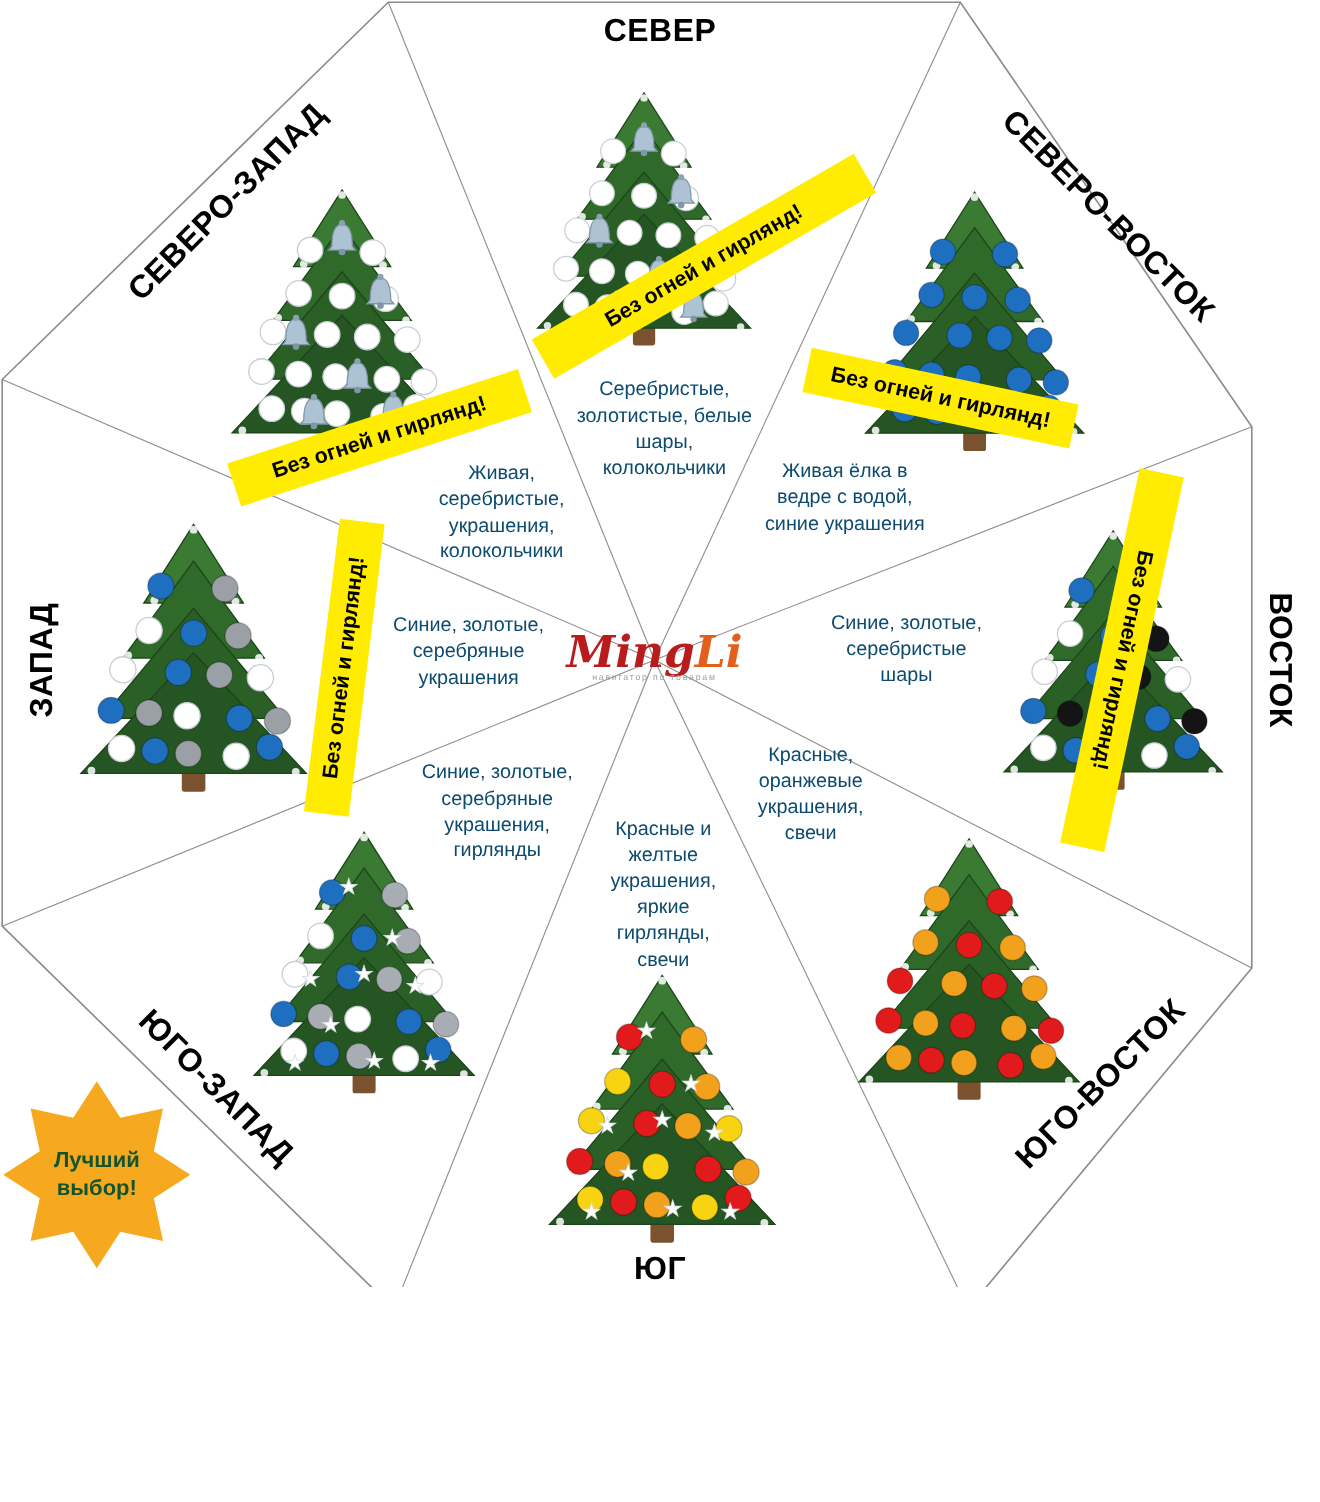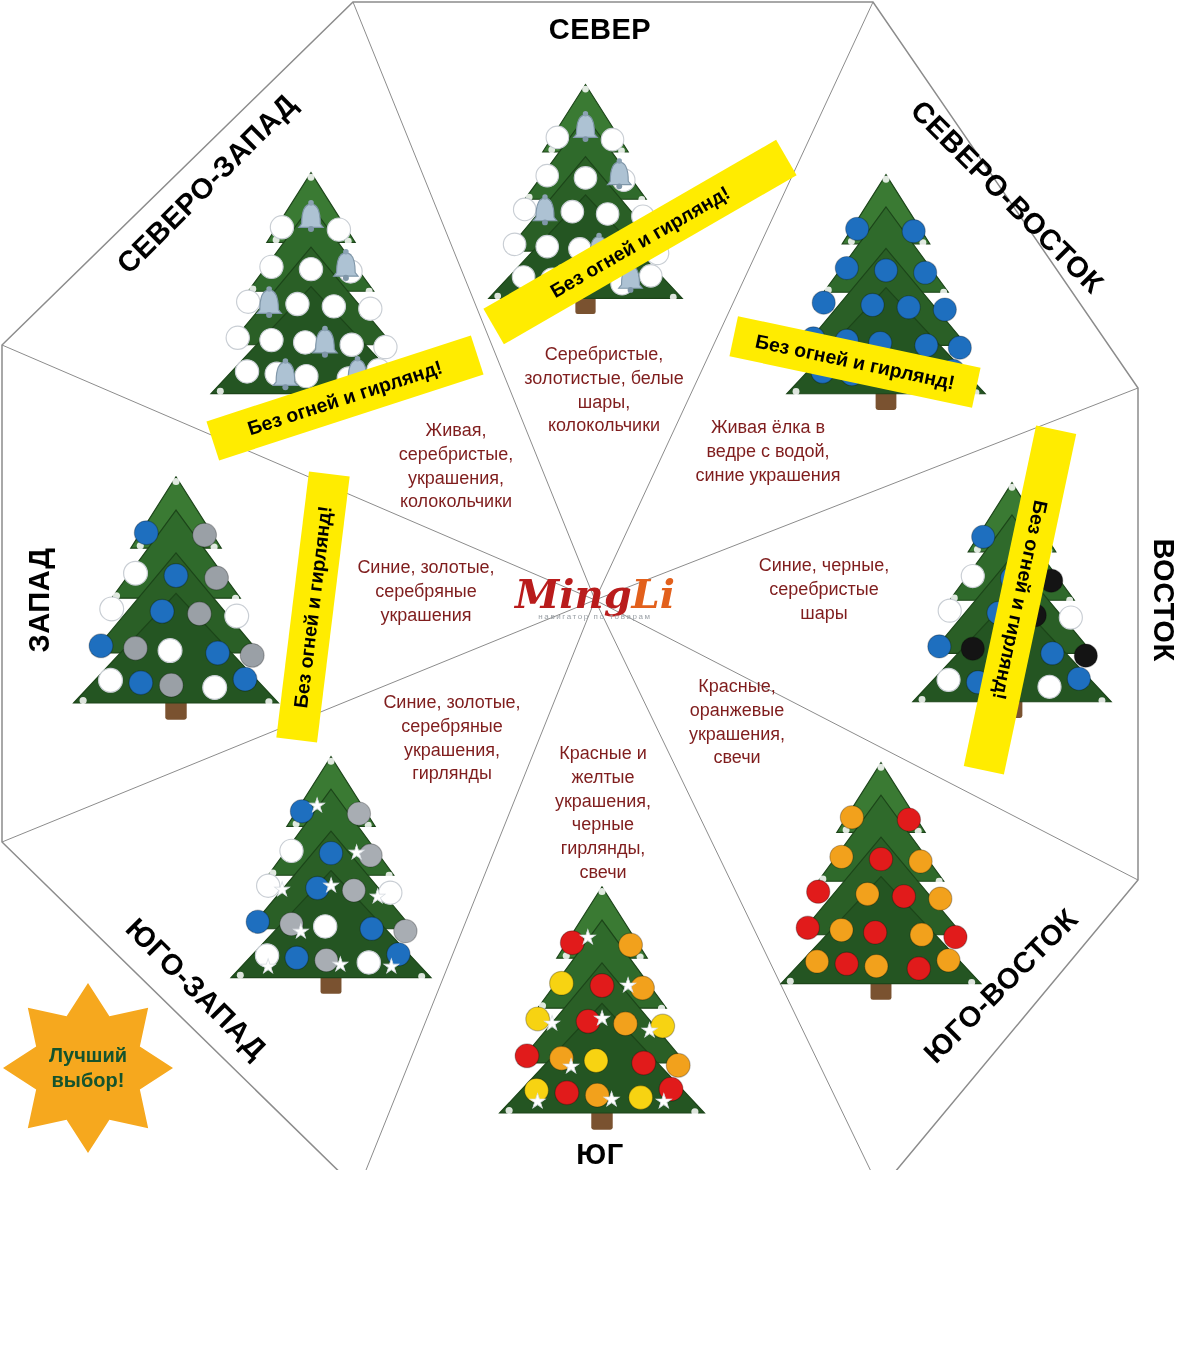--- a/index.html
+++ b/index.html
@@ -11,21 +11,21 @@
   .dir{position:absolute;font-weight:bold;font-size:29px;white-space:nowrap;letter-spacing:.5px}
   .dir-n {left:600px;top:29px;transform:translate(-50%,-50%)}
   .dir-nw{left:207px;top:184px;transform:translate(-50%,-50%) rotate(-45deg)}
   .dir-ne{left:1007px;top:197px;transform:translate(-50%,-50%) rotate(45deg)}
   .dir-w {left:39px;top:600px;transform:translate(-50%,-50%) rotate(-90deg)}
   .dir-e {left:1163px;top:600px;transform:translate(-50%,-50%) rotate(90deg)}
   .dir-sw{left:196px;top:989px;transform:translate(-50%,-50%) rotate(45deg)}
   .dir-se{left:1001px;top:986px;transform:translate(-50%,-50%) rotate(-45deg)}
   .dir-s {left:600px;top:1154px;transform:translate(-50%,-50%)}
 
-  .desc{position:absolute;font-size:18px;line-height:1.32;text-align:center;transform:translate(-50%,-50%);color:#7f1d1d}
+  .desc{position:absolute;font-size:18px;line-height:1.32;text-align:center;transform:translate(-50%,-50%);color:#0c4a6e}
   .desc-n {left:604px;top:390px;width:160px}
   .desc-ne{left:768px;top:452px;width:165px}
   .desc-e {left:824px;top:590px;width:155px}
   .desc-se{left:737px;top:722px;width:120px}
   .desc-s {left:603px;top:813px;width:110px}
   .desc-sw{left:452px;top:738px;width:145px}
   .desc-w {left:426px;top:592px;width:145px}
   .desc-nw{left:456px;top:466px;width:130px}
 
   .tree{position:absolute}
@@ -455,23 +455,23 @@
         <g transform="translate(140,176)">
           <path d="M -8 6 C -8 -7 -4 -11 0 -11 C 4 -11 8 -7 8 6 L 10.5 9 L -10.5 9 Z" fill="#adc2d3" stroke="#7f96a8" stroke-width="1"></path>
           <circle cx="0" cy="-12" r="2.4" fill="#8ba2b4"></circle>
           <circle cx="0" cy="10.5" r="2.6" fill="#7f96a8"></circle>
         </g>
       </svg>
     </div>
 
   <div class="desc desc-n">Серебристые, золотистые, белые шары, колокольчики</div>
   <div class="desc desc-ne">Живая ёлка в ведре с водой, синие украшения</div>
-  <div class="desc desc-e">Синие, черные, серебристые шары</div>
+  <div class="desc desc-e">Синие, золотые, серебристые шары</div>
   <div class="desc desc-se">Красные, оранжевые украшения, свечи</div>
-  <div class="desc desc-s">Красные и желтые украшения, черные гирлянды, свечи</div>
+  <div class="desc desc-s">Красные и желтые украшения, яркие гирлянды, свечи</div>
   <div class="desc desc-sw">Синие, золотые, серебряные украшения, гирлянды</div>
   <div class="desc desc-w">Синие, золотые, серебряные украшения</div>
   <div class="desc desc-nw">Живая, серебристые, украшения, колокольчики</div>
 
   <div class="banner banner-1">Без огней и гирлянд!</div>
   <div class="banner banner-2">Без огней и гирлянд!</div>
   <div class="banner banner-3">Без огней и гирлянд!</div>
   <div class="banner banner-4">Без огней и гирлянд!</div>
   <div class="banner banner-5">Без огней и гирлянд!</div>
 

